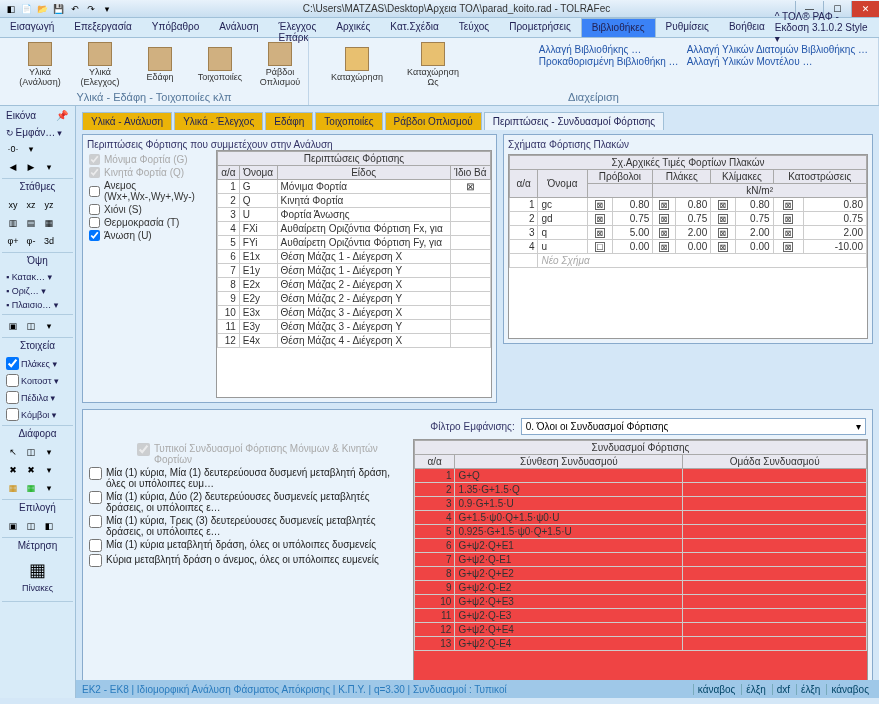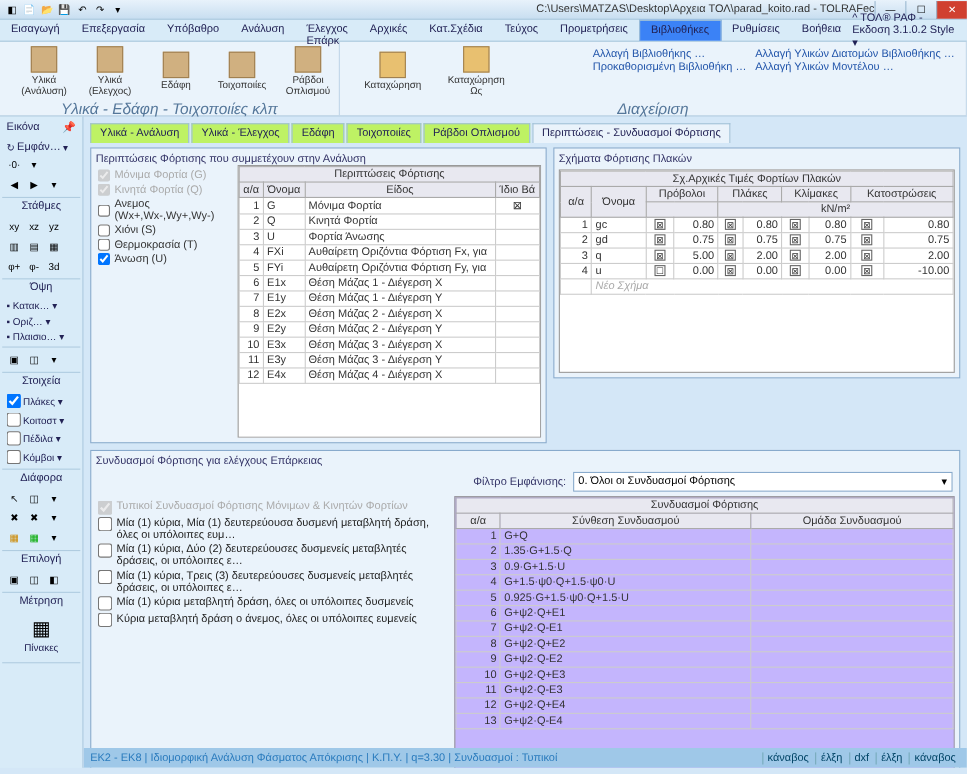--- a/index.html
+++ b/index.html
@@ -2,56 +2,56 @@
 <html><head>
 <meta charset="utf-8">
 <style>
 * { margin: 0; padding: 0; box-sizing: border-box; font-family: Tahoma, Arial, sans-serif; font-size: 10px; }
 body { background: #d4e7f7; width: 879px; height: 704px; overflow: hidden; }
 
 
 .titlebar { height: 18px; background: linear-gradient(#e8f2fb, #c8def0); display: flex; align-items: center; border-bottom: 1px solid #a0c0d8; }
 .titlebar-icons { display: flex; gap: 2px; padding: 0 4px; }
 .titlebar-icons span { width: 14px; height: 14px; display: inline-flex; align-items: center; justify-content: center; font-size: 9px; }
-.title-text { flex: 1; text-align: right; font-size: 10px; color: #333; }
+.title-text { flex: 1; text-align: center; font-size: 10px; color: #333; }
 .win-btns { display: flex; }
 .win-btn { width: 28px; height: 16px; display: flex; align-items: center; justify-content: center; font-size: 9px; border-left: 1px solid #9bb8d0; }
 .win-close { background: #d04030; color: #fff; }
 
 
 .menubar { height: 20px; background: #d8ebf8; display: flex; align-items: center; border-bottom: 1px solid #a0c0d8; }
 .menu-tabs { display: flex; height: 100%; }
 .menu-tab { padding: 3px 10px; font-size: 10px; color: #225; cursor: pointer; }
 .menu-tab.active { background: #3b82f6; border: 1px solid #a0c0d8; border-bottom: none; }
 .menu-right { margin-left: auto; padding-right: 6px; font-size: 10px; color: #225; }
 
 
 .ribbon { height: 68px; background: #eaf3fb; display: flex; border-bottom: 1px solid #a0c0d8; }
 .ribbon-group { border-right: 1px solid #c0d5e8; padding: 2px 6px; display: flex; flex-direction: column; }
 .ribbon-buttons { display: flex; gap: 4px; flex: 1; }
 .ribbon-btn { display: flex; flex-direction: column; align-items: center; justify-content: center; width: 44px; padding: 2px; cursor: pointer; margin-left: 12px; }
 .ribbon-btn .ico { width: 24px; height: 24px; background: #d0b080; border: 1px solid #a08050; margin-bottom: 2px; }
 .ribbon-btn .lbl { font-size: 9px; text-align: center; color: #333; line-height: 1.1; }
 .ribbon-links { display: flex; flex-direction: column; gap: 1px; font-size: 10px; color: #2255aa; padding: 4px; }
 .ribbon-links span { cursor: pointer; }
-.ribbon-caption { text-align: center; font-size: 14px; color: #55779a; padding-top: 1px; font-style: italic; }
+.ribbon-caption { text-align: center; font-size: 11px; color: #55779a; padding-top: 1px; }
 
 
 .app-body { display: flex; height: 592px; }
 .sidebar { width: 76px; background: #d8ebf8; border-right: 1px solid #a0c0d8; display: flex; flex-direction: column; padding: 2px; }
 .side-header { font-size: 10px; padding: 2px 4px; color: #225; display:flex; justify-content:space-between;}
 .side-section { border-bottom: 1px solid #b0cce0; padding: 2px 0; }
 .side-item { font-size: 9px; padding: 2px 4px; color: #225; cursor: pointer; display: flex; align-items: center; gap: 2px; }
 .side-row { display:flex; gap:2px; padding:2px 3px; }
 .side-row span { width:16px; height:14px; font-size:9px; display:inline-flex; align-items:center; justify-content:center; }
 .side-label { font-size:10px; text-align:center; color:#225; padding:2px; }
 
 .content { flex: 1; background: #d4e7f7; padding: 6px; overflow: hidden; position: relative; }
 .sub-tabs { display: flex; gap: 2px; margin-bottom: 4px; }
-.sub-tab { padding: 3px 8px; font-size: 10px; background: #bef264; border: 1px solid #a0c0d8; border-bottom: none; color: #225; cursor: pointer; }
+.sub-tab { padding: 3px 8px; font-size: 10px; background: #eab308; border: 1px solid #a0c0d8; border-bottom: none; color: #225; cursor: pointer; }
 .sub-tab.active { background: #eaf3fb; }
 
 .panels-top { display: flex; gap: 6px; }
 .panel { border: 1px solid #88aacc; background: #eaf3fb; padding: 4px; }
 .panel-title { font-size: 10px; color: #336; }
 .panel-left { flex: 1; height: 269px; display:flex; flex-direction:column;}
 .panel-right { width: 370px; height: 210px; display:flex; flex-direction:column;}
 
 .checks { display: flex; flex-direction: column; gap: 2px; padding: 4px 2px; font-size: 10px; color: #666; }
 .checks label { display: flex; align-items: center; gap: 4px; }
@@ -67,21 +67,21 @@
 .tbl .hdr-row th { }
 
 .panel-bottom { margin-top: 6px; border: 1px solid #88aacc; background: #eaf3fb; padding: 4px; height: 300px; display:flex; flex-direction:column; }
 .filter-row { display: flex; align-items: center; gap: 6px; padding: 4px 2px; }
 .filter-row .lbl { font-size: 10px; color: #336; }
 .filter-row .dd { flex: 1; max-width: 430px; background: #fff; border: 1px solid #88aacc; padding: 2px 4px; font-size: 10px; }
 .combos-row { display:flex; gap:6px; flex:1; overflow:hidden; }
 .combos-checks { width: 320px; display:flex; flex-direction:column; gap:2px; padding:4px 2px; }
 .combos-checks label { font-size:10px; color:#666; display:flex; gap:4px; align-items:flex-start; }
 .combos-checks label.active { color:#222; }
-.combos-table { flex:1; border:1px solid #999; background:#c4b5fd; overflow:auto; }
+.combos-table { flex:1; border:1px solid #999; background:#ef4444; overflow:auto; }
 
 .statusbar { position:absolute; bottom:0; left:0; right:0; height:18px; background:#9fc8e8; display:flex; align-items:center; font-size:10px; color:#046; padding:0 6px;}
 .statusbar .st-left { flex:1; overflow:hidden; white-space:nowrap; color:#2a7bbd;}
 .statusbar .st-right { display:flex; gap:2px;}
 .statusbar .st-right span { padding:0 4px; border-left:1px solid #7ab; }
 
 .chk-sym { display:inline-block; width:10px; height:10px; border:1px solid #666; text-align:center; line-height:9px; font-size:8px;}
 </style>
 </head>
 <body>
@@ -451,29 +451,28 @@
                   <td></td>
                   <td colspan="9" style="color:#aaa;font-style:italic">Νέο Σχήμα</td>
                 </tr>
               </tbody>
           </table>
         </div>
       </div>
     </div>
 
     <div class="panel panel-bottom">
-      <div class="panel-title">Συνδυασμοί Φόρτισης για ελέγχους Επάρκειας</div>
       <div class="filter-row">
         <span style="flex:1"></span>
         <span class="lbl">Φίλτρο Εμφάνισης:</span>
         <div class="dd"><span>0. Όλοι οι Συνδυασμοί Φόρτισης</span> <span style="float:right">▾</span></div>
       </div>
       <div class="combos-row">
         <div class="combos-checks" id="combo-checks">
-            <label style="color: rgb(170, 170, 170);">
+            <label style="color: rgb(170, 170, 170); margin-left: 48px;">
               <input type="checkbox" checked="" disabled="" style=""> 
               <span>Τυπικοί Συνδυασμοί Φόρτισης Μόνιμων &amp; Κινητών Φορτίων</span>
             </label>
             <label class="active">
               <input type="checkbox" style=""> 
               <span>Μία (1) κύρια, Μία (1) δευτερεύουσα δυσμενή μεταβλητή δράση, όλες οι υπόλοιπες ευμ…</span>
             </label>
             <label class="active">
               <input type="checkbox" style=""> 
               <span>Μία (1) κύρια, Δύο (2) δευτερεύουσες δυσμενείς μεταβλητές δράσεις, οι υπόλοιπες ε…</span>

